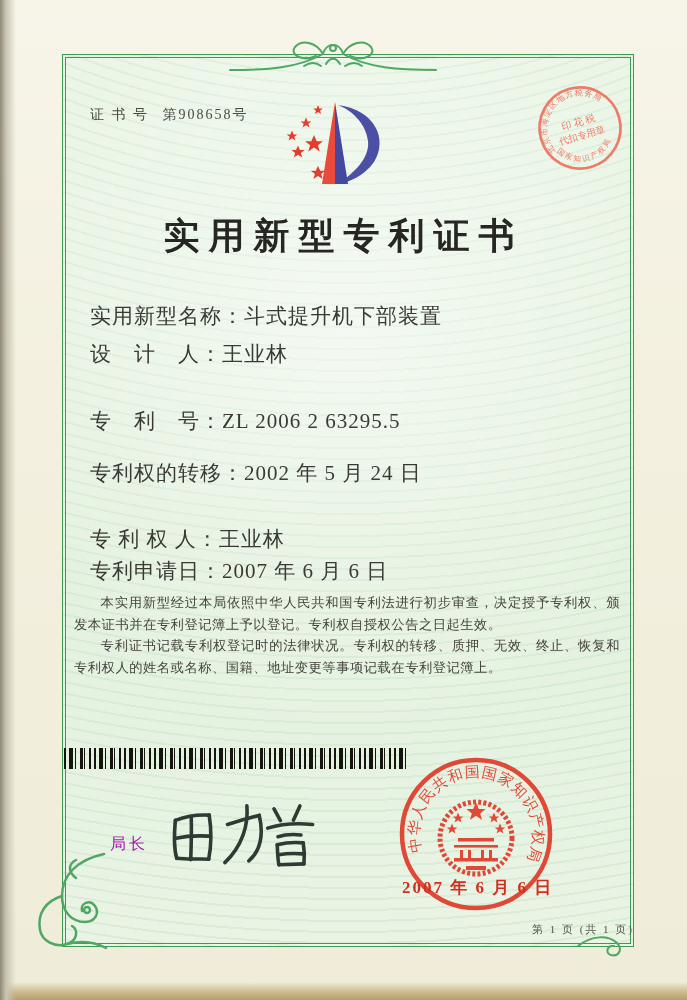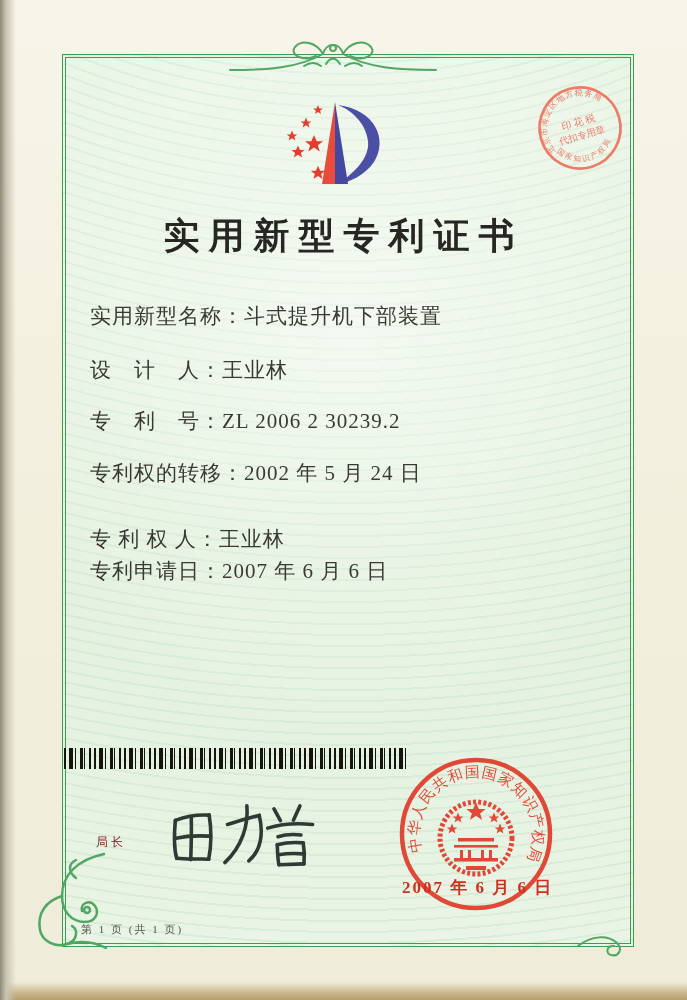--- a/index.html
+++ b/index.html
@@ -38,50 +38,50 @@
   }
   .cert-number .num{margin-left:8px;}
   .logo{position:absolute;left:278px;top:96px;width:120px;height:92px;}
   .stamp-top{position:absolute;left:526px;top:74px;width:108px;height:108px;opacity:.88;}
   .title{
     position:absolute;left:0;top:212px;width:687px;text-align:center;
     font-size:36px;font-weight:bold;letter-spacing:9px;color:#262622;
   }
   .fields{position:absolute;left:90px;top:0;width:480px;}
   .field{position:absolute;left:0;font-size:21px;color:var(--ink);letter-spacing:1px;white-space:nowrap;}
-  .f0{top:302px}.f1{top:356px}.f2{top:407px}.f3{top:459px}.f4{top:525px}.f5{top:557px}
+  .f0{top:302px}.f1{top:340px}.f2{top:407px}.f3{top:459px}.f4{top:525px}.f5{top:557px}
   .body-text{
     position:absolute;left:74px;top:592px;width:546px;
     font-size:13.3px;line-height:21.5px;color:#45453f;text-align:justify;
     letter-spacing:.5px;
   }
   .body-text p{text-indent:2em;}
   .barcode{
     position:absolute;left:64px;top:748px;width:342px;height:21px;
     background:repeating-linear-gradient(90deg,
       #15140f 0 2px,transparent 2px 5px,
       #15140f 5px 9px,transparent 9px 11px,
       #15140f 11px 12px,transparent 12px 16px,
       #15140f 16px 19px,transparent 19px 20px,
       #15140f 20px 21px,transparent 21px 25px,
       #15140f 25px 27px,transparent 27px 30px);
   }
   .director{
-    position:absolute;left:96px;top:834px;
-    font-size:12px;letter-spacing:3px;color:#7f1d1d;
+    position:absolute;left:110px;top:834px;
+    font-size:16px;letter-spacing:3px;color:#a21caf;
   }
   .signature{position:absolute;left:162px;top:798px;width:160px;height:80px;transform:rotate(-2deg);}
   .seal{position:absolute;left:396px;top:754px;width:160px;height:160px;opacity:.92;}
   .seal-date{
     position:absolute;left:402px;top:876px;width:160px;
     font-size:17px;letter-spacing:2px;color:var(--date-red);font-weight:bold;
   }
   .footer{
-    position:absolute;left:62px;top:922px;width:572px;text-align:left;
-    font-size:11px;letter-spacing:2px;color:#55554c;margin-left:19px;
+    position:absolute;left:62px;top:922px;width:572px;text-align:right;
+    font-size:11px;letter-spacing:2px;color:#55554c;
   }
   .ornament-top{position:absolute;left:226px;top:28px;width:214px;height:46px;}
   .ornament-bl{position:absolute;left:16px;top:850px;width:92px;height:104px;}
   .ornament-br{position:absolute;left:576px;top:932px;width:52px;height:28px;}
   svg text{font-family:"Liberation Serif","DejaVu Serif",serif;}
 </style>
 </head>
 <body>
 
 <div class="page">
@@ -108,20 +108,24 @@
       <circle cx="71" cy="60" r="3"></circle>
     </g>
   </svg>
 
   <svg class="ornament-br" viewBox="0 0 52 28">
     <g stroke="#4fa763" fill="none" stroke-width="2" stroke-linecap="round">
       <path d="M2,14 C16,3 32,3 41,11 C47,17 43,25 35,23 C29,21 31,13 38,14"></path>
     </g>
   </svg>
 
+  <div class="cert-number">
+    <span>证 书 号</span>
+    <span class="num">第908658号</span>
+  </div>
 
   <svg class="logo" viewBox="0 0 120 92">
     <defs>
       <path id="st" d="M0,-6 L1.8,-1.8 6,-1.8 2.6,0.9 3.8,5 0,2.4 -3.8,5 -2.6,0.9 -6,-1.8 -1.8,-1.8 Z"></path>
     </defs>
 
     <path d="M60,9 C98,14 110,44 96,66 C86,80 72,86 60,88 C76,77 92,62 90,45 C88,28 75,15 60,9 Z" fill="#4b50a5"></path>
 
     <polygon points="57,6 44,88 57,88" fill="#e84b3c"></polygon>
     <polygon points="57,6 57,88 70,88" fill="#4348a0"></polygon>
@@ -157,34 +161,36 @@
   <div class="title">实用新型专利证书</div>
 
   <div class="fields">
     <div class="field f0">
       <span>实用新型名称：</span><span>斗式提升机下部装置</span>
     </div>
     <div class="field f1">
       <span>设　计　人：</span><span>王业林</span>
     </div>
     <div class="field f2">
-      <span>专　利　号：</span><span>ZL 2006 2 30239.2</span>
+      <span>专　利　号：</span><span>ZL 2006 2 63295.5</span>
     </div>
     <div class="field f3">
       <span>专利权的转移：</span><span>2002 年 5 月 24 日</span>
     </div>
     <div class="field f4">
       <span>专 利 权 人：</span><span>王业林</span>
     </div>
     <div class="field f5">
       <span>专利申请日：</span><span>2007 年 6 月 6 日</span>
     </div>
   </div>
 
   <div class="body-text">
+    <p>本实用新型经过本局依照中华人民共和国专利法进行初步审查，决定授予专利权、颁发本证书并在专利登记簿上予以登记。专利权自授权公告之日起生效。</p>
+    <p>专利证书记载专利权登记时的法律状况。专利权的转移、质押、无效、终止、恢复和专利权人的姓名或名称、国籍、地址变更等事项记载在专利登记簿上。</p>
   </div>
 
   <div class="barcode"></div>
 
   <div class="director">局长</div>
   <svg class="signature" viewBox="0 0 160 80" aria-label="田力普">
     <g stroke="#2e3b34" stroke-width="3.6" fill="none" stroke-linecap="round">
 
       <path d="M14,20 C12,36 12,50 14,58"></path>
       <path d="M14,20 C26,16 38,15 48,16"></path>

